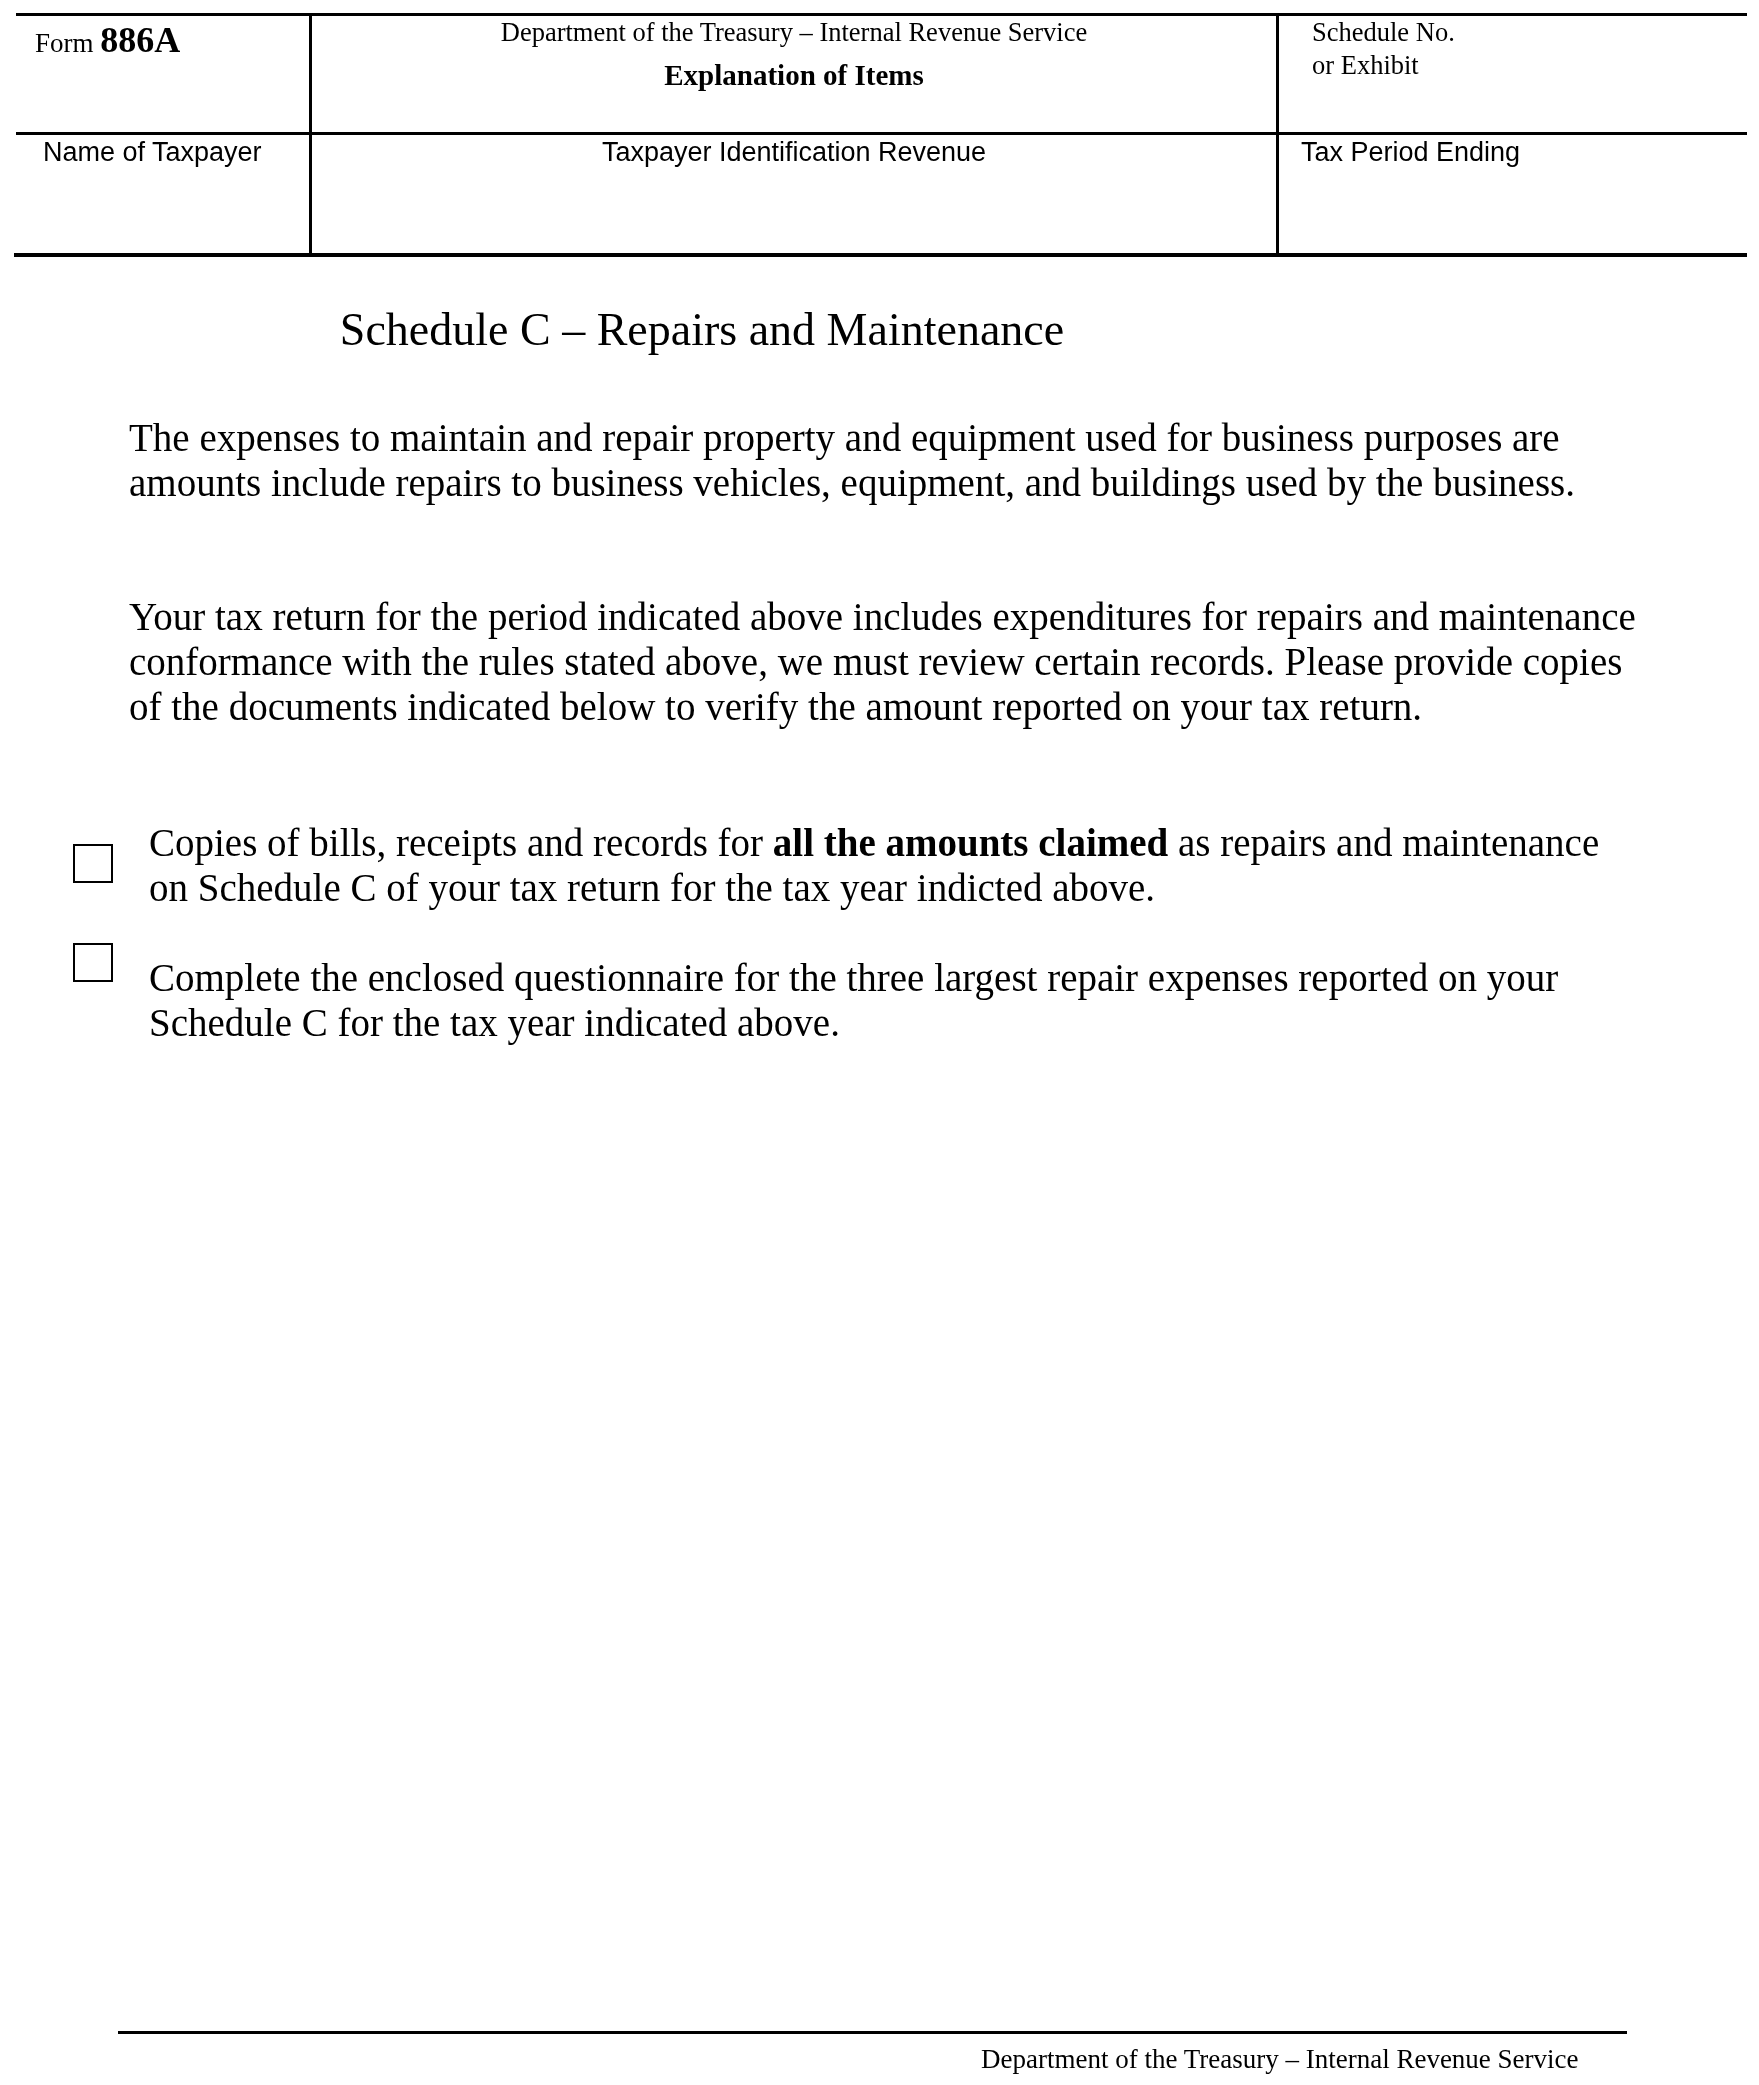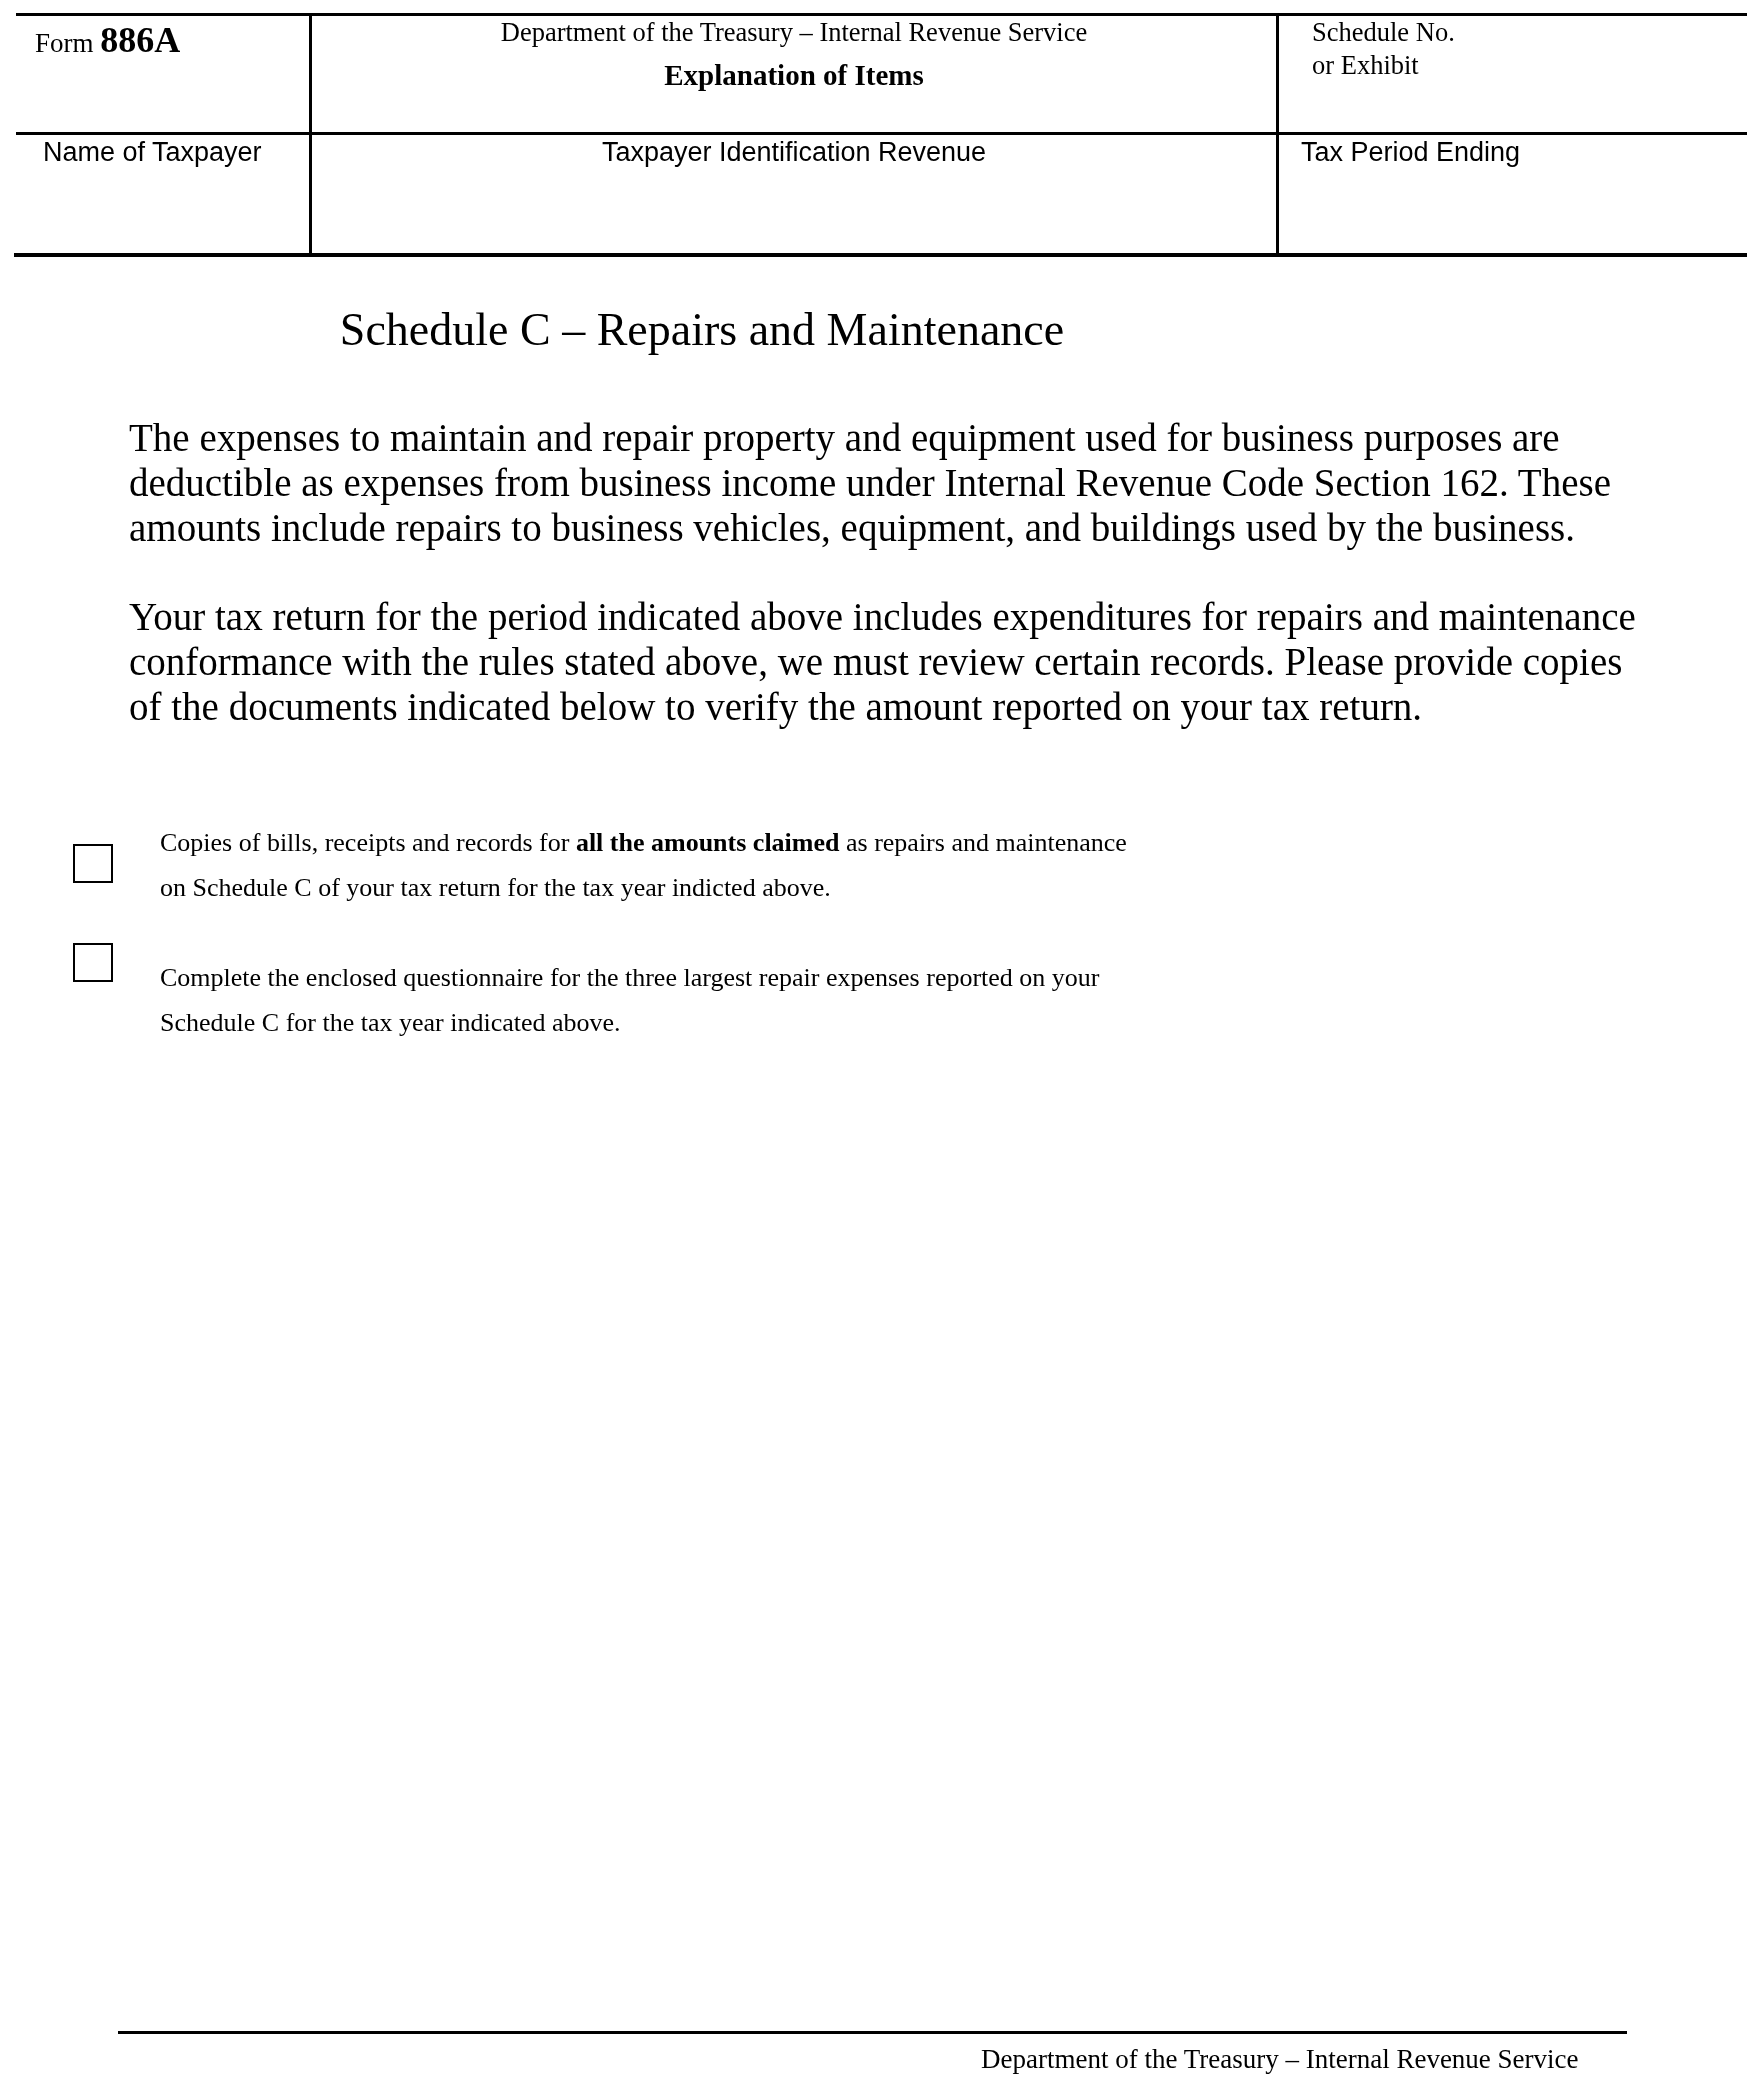--- a/index.html
+++ b/index.html
@@ -25,21 +25,21 @@
   
   .heading { left: 0; width: 1404px; top: 303px; text-align: center; font-size: 46px; line-height: 53px; }
   .para { position: absolute; left: 121px; font-size: 39px; line-height: 45px; white-space: nowrap; margin-left: 8px; }
   .para .line { display: block; }
   .p1 { top: 415px; }
   .p2 { top: 594px; }
 
   .checkbox { position: absolute; left: 73px; width: 36px; height: 35px; border: 2.6px solid #000; background: #fff; cursor: pointer; }
   .cb1 { top: 844px; }
   .cb2 { top: 943px; }
-  .item { position: absolute; left: 149px; font-size: 26px; line-height: 45px; white-space: nowrap; margin-left: 11px; }
+  .item { position: absolute; left: 149px; font-size: 39px; line-height: 45px; white-space: nowrap; }
   .item .line { display: block; }
   .item1 { top: 820px; }
   .item2 { top: 955px; }
   .item b { font-weight: bold; }
 
   
   .footer-form { left: 118px; top: 2034px; font-size: 28px; line-height: 44px; margin-top: 48px; }
   .footer-form .big { font-size: 37px; }
   .footer-dept { left: 981px; top: 2042px; font-size: 27px; line-height: 35px; }
 </style>
@@ -77,21 +77,20 @@
   <span></span>
 </div>
 <div class="abs" style="left:1280px; top:172px; width:465px; height:79px;">
   <span></span>
 </div>
 
 <div class="abs serif heading">Schedule C – Repairs and Maintenance</div>
 
 <div class="para serif p1">
   <span class="line">The expenses to maintain and repair property and equipment used for business purposes are</span>
-  <span class="line">deductible as expenses from business income under Internal Revenue Code Section 162.  These</span>
   <span class="line">amounts include repairs to business vehicles, equipment, and buildings used by the business.</span>
 </div>
 
 <div class="para serif p2">
   <span class="line">Your tax return for the period indicated above includes expenditures for repairs and maintenance</span>
   <span class="line">conformance with the rules stated above, we must review certain records.  Please provide copies</span>
   <span class="line">of the documents indicated below to verify the amount reported on your tax return.</span>
 </div>
 
 <div class="checkbox cb1"></div>

